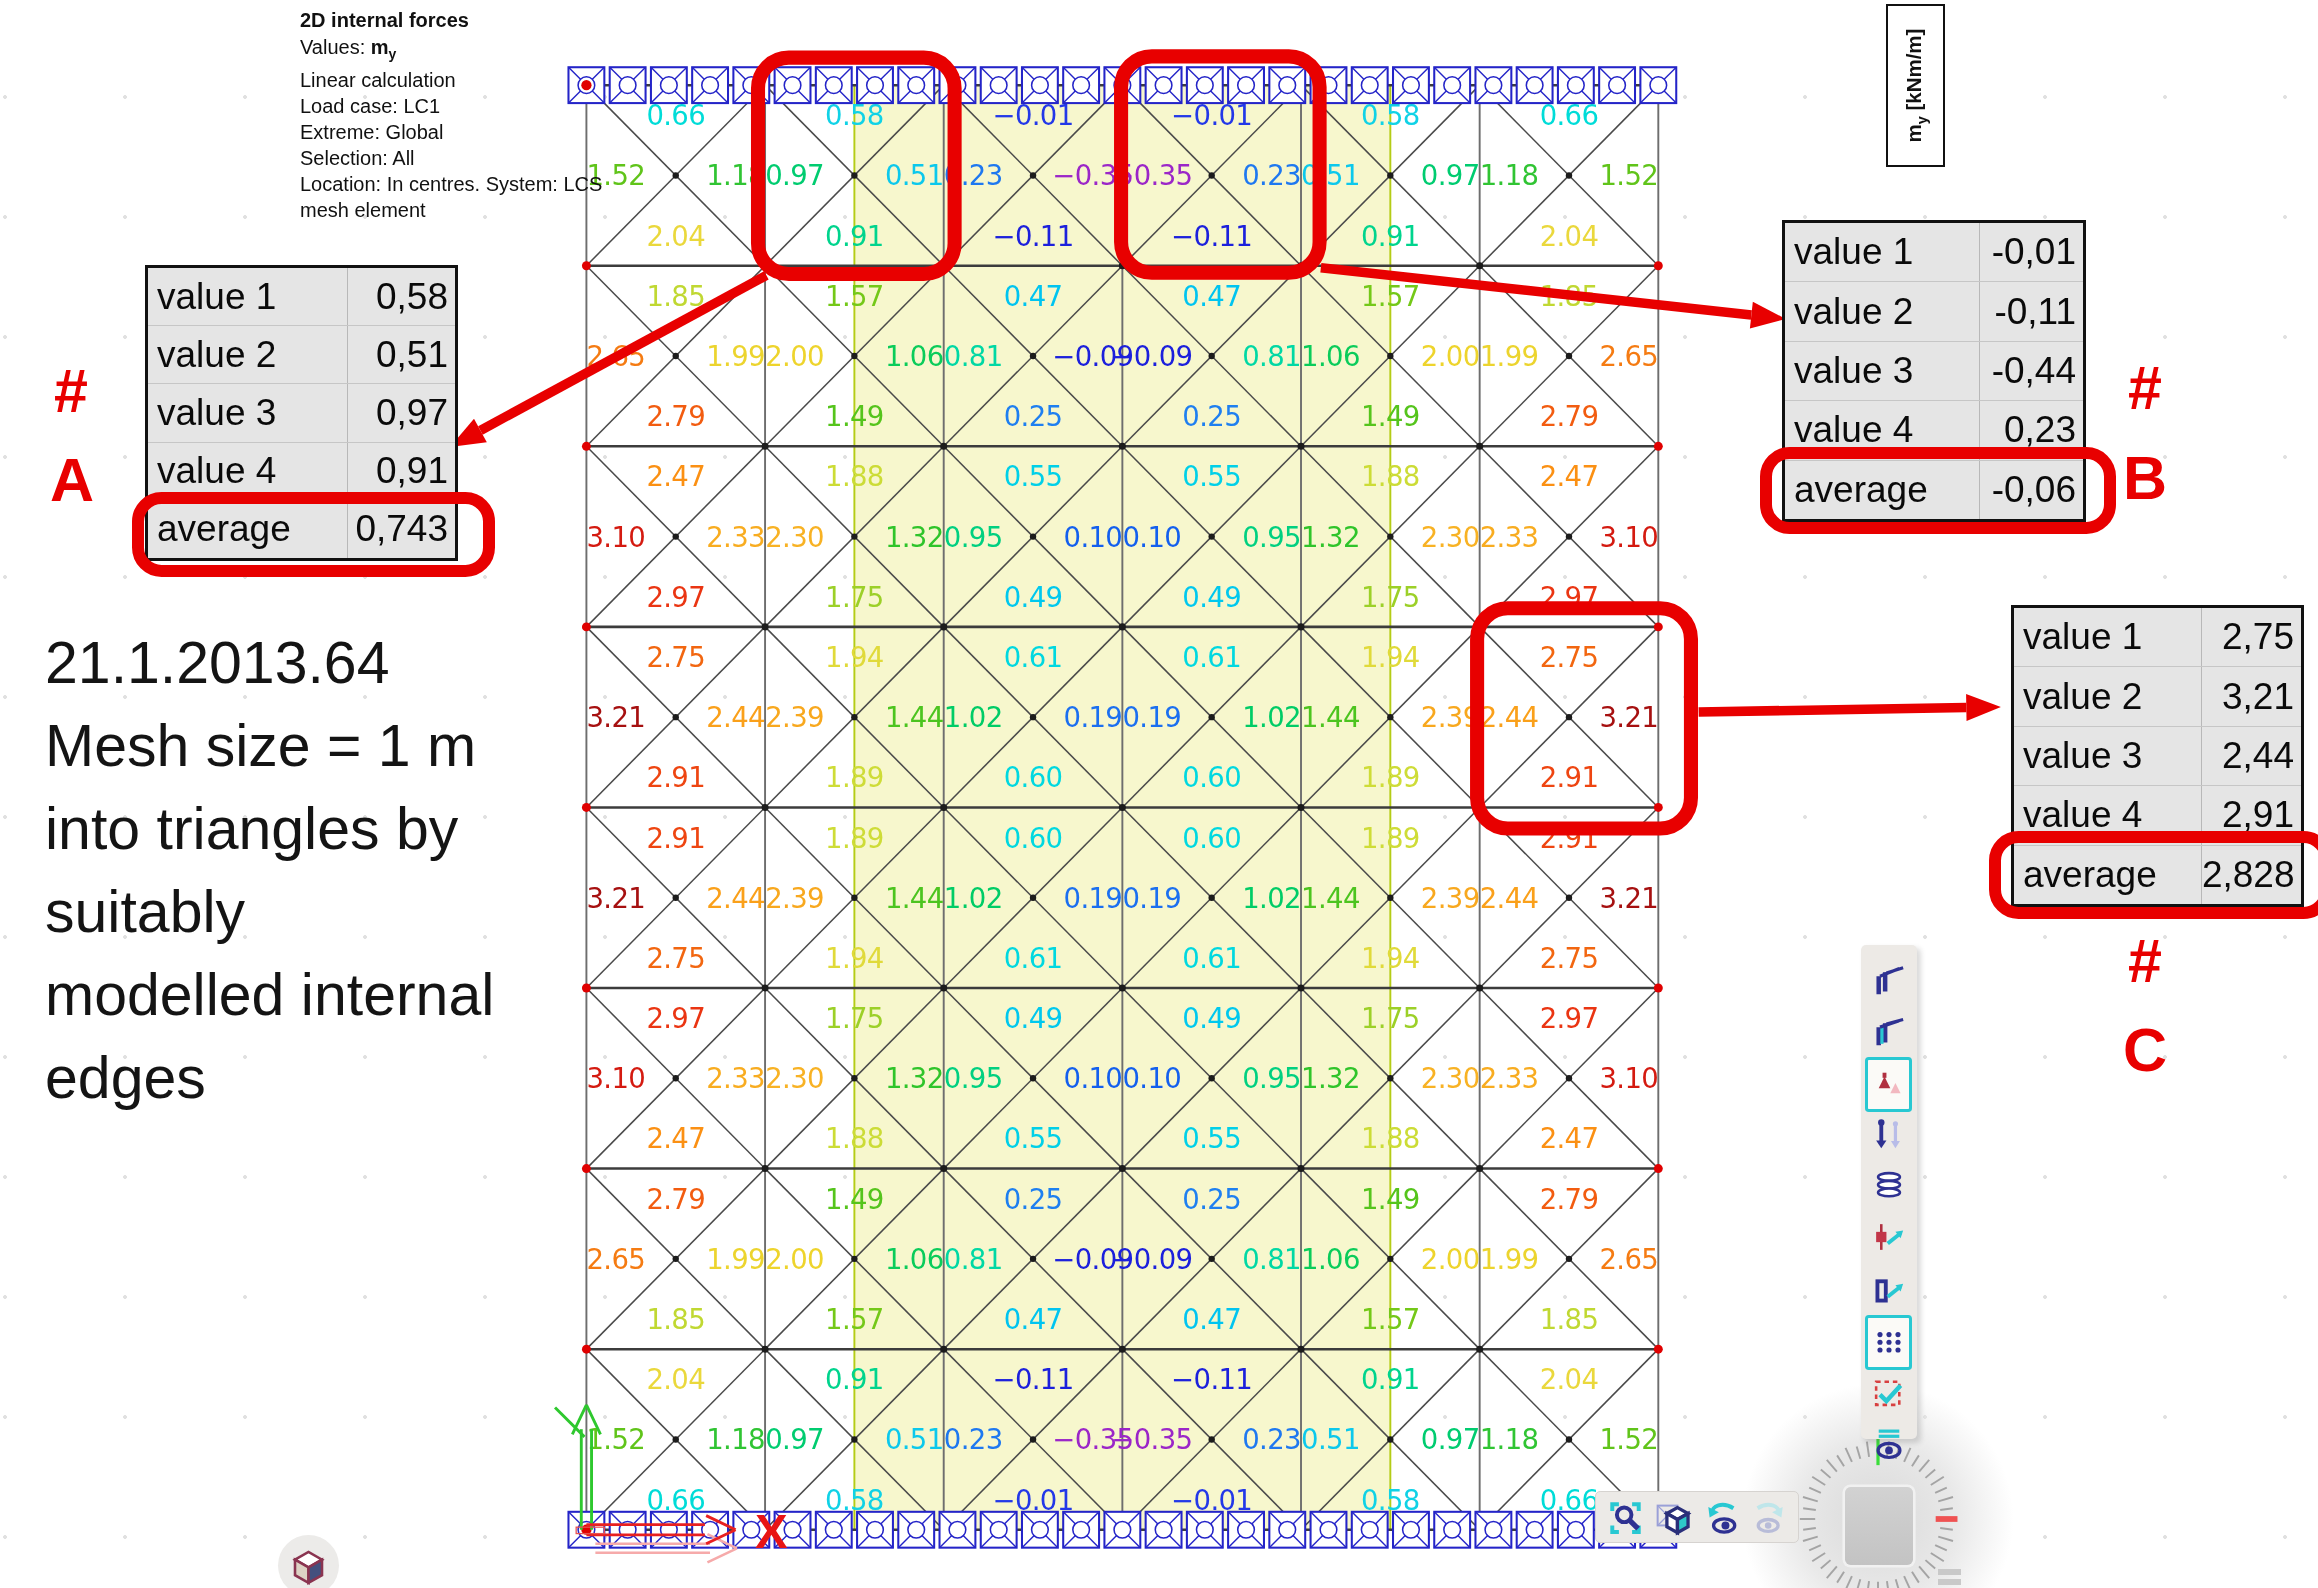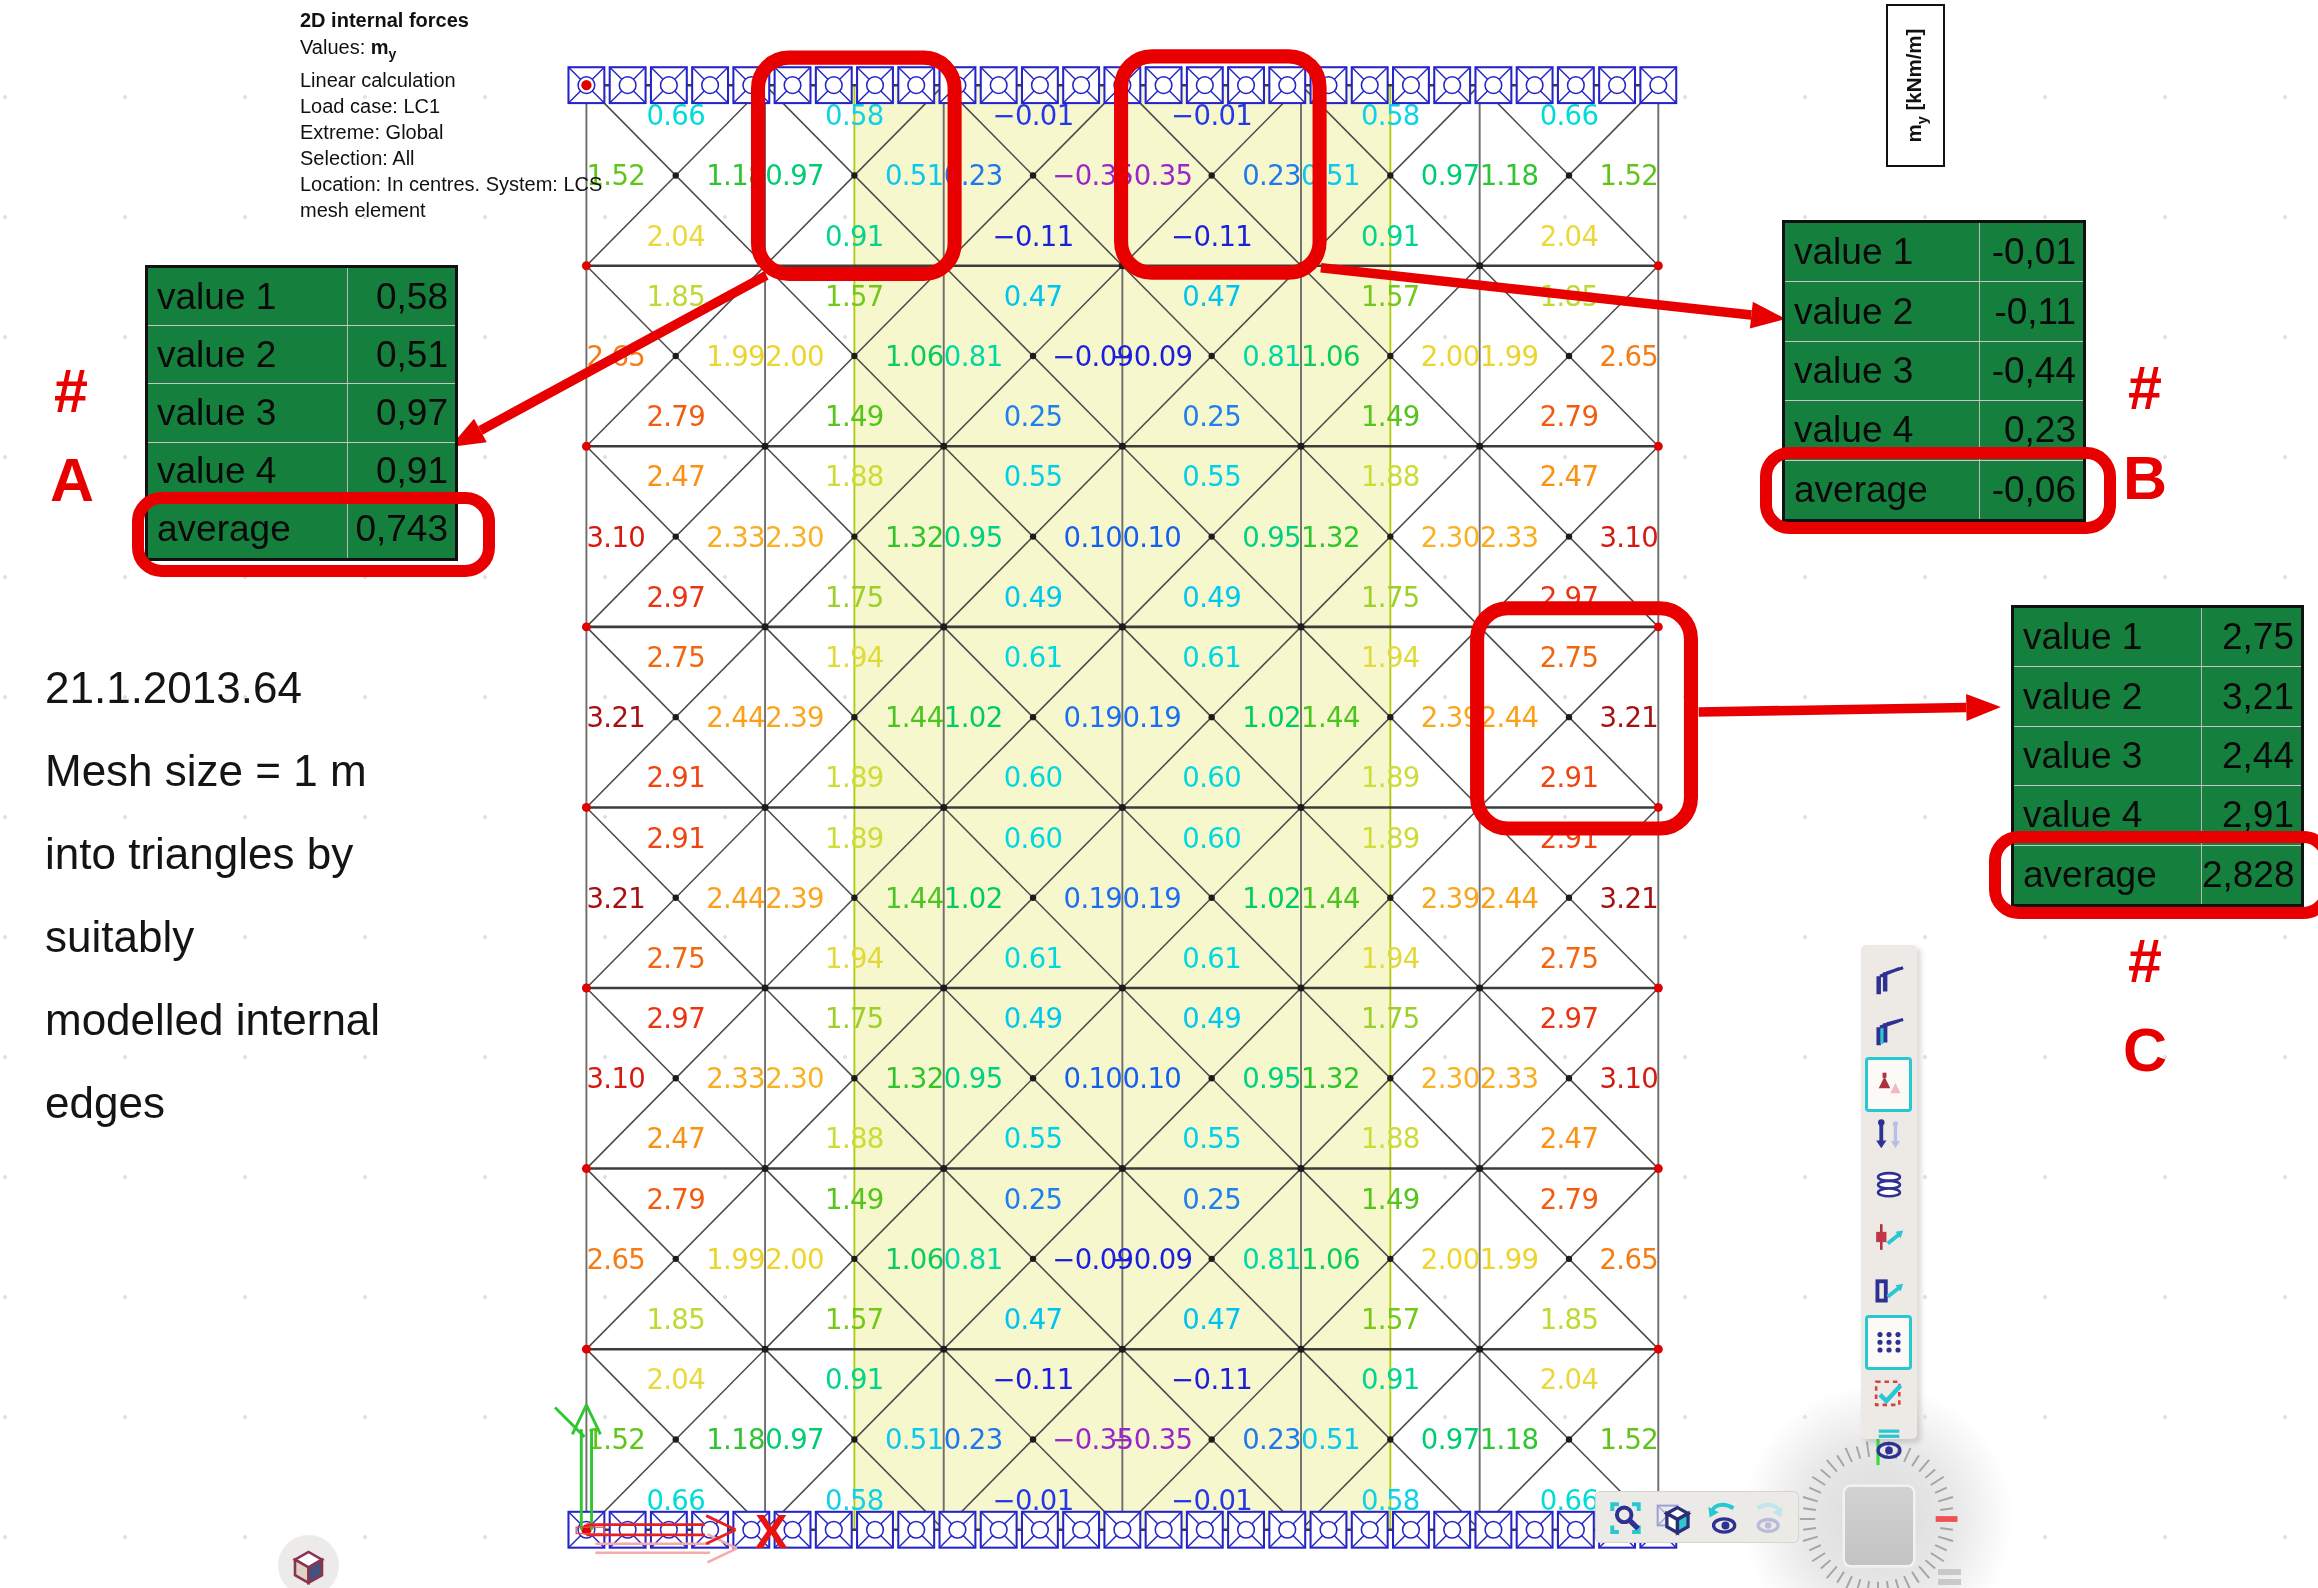--- a/index.html
+++ b/index.html
@@ -4,25 +4,25 @@
 <style>
   html,body{margin:0;padding:0;background:#fff;}
   #stage{position:relative;width:2319px;height:1588px;overflow:hidden;background:#fff;
     font-family:"Liberation Sans",sans-serif;}
   #dotgrid{position:absolute;inset:0;
     background-image:radial-gradient(circle,#c9c9c9 1.6px,rgba(0,0,0,0) 2.2px);
     background-size:120px 120px;background-position:65px 37px;opacity:.55;}
   #mesh-svg{position:absolute;left:0;top:0;}
   .header{position:absolute;left:300px;top:6.4px;color:#111;z-index:6;line-height:26px;font-size:20px;white-space:nowrap;}
   .h-title{font-weight:bold;font-size:20px;line-height:28px;}
-  .note{position:absolute;left:45px;top:646px;font-size:44px;line-height:83px;color:#141414;z-index:6;white-space:nowrap;}
+  .note{position:absolute;left:45px;top:622px;font-size:59px;line-height:83px;color:#141414;z-index:6;white-space:nowrap;}
   .unitbox{position:absolute;left:1886px;top:3.8px;width:55px;height:159px;border:2.6px solid #111;
     background:#fff;z-index:6;display:flex;align-items:center;justify-content:center;}
   .unitbox .v{transform:rotate(-90deg);white-space:nowrap;font-weight:bold;font-size:20.5px;color:#111;}
-  .vtable{position:absolute;background:#15803d;border:3.2px solid #111;z-index:7;display:flex;flex-direction:column;}
+  .vtable{position:absolute;background:#e5e5e5;border:3.2px solid #111;z-index:7;display:flex;flex-direction:column;}
   .vrow{flex:1;display:flex;border-top:1.9px solid #c6c6c6;}
   .vrow:first-child{border-top:none;}
   .vcell{display:flex;align-items:center;font-size:37px;color:#0a0a0a;}
   .vlabel{flex:0 0 62%;padding-left:9px;border-right:1.9px solid #b8b8b8;}
   .vvalue{flex:1;justify-content:flex-end;padding-right:7px;}
   .avg-ring{position:absolute;border:12px solid #e80000;border-radius:29.5px;z-index:8;}
   .mk{position:absolute;color:#e80000;font-weight:bold;font-size:61px;z-index:8;line-height:64px;}
   .rtb{position:absolute;left:1861px;top:945px;width:56px;height:494px;background:#edeae6;
     border-radius:5.1px;box-shadow:3.2px 3.8px 5.8px rgba(90,90,90,.22);z-index:9;}
   .rtb .ric{position:absolute;left:50%;transform:translateX(-50%);width:36px;height:36px;}

